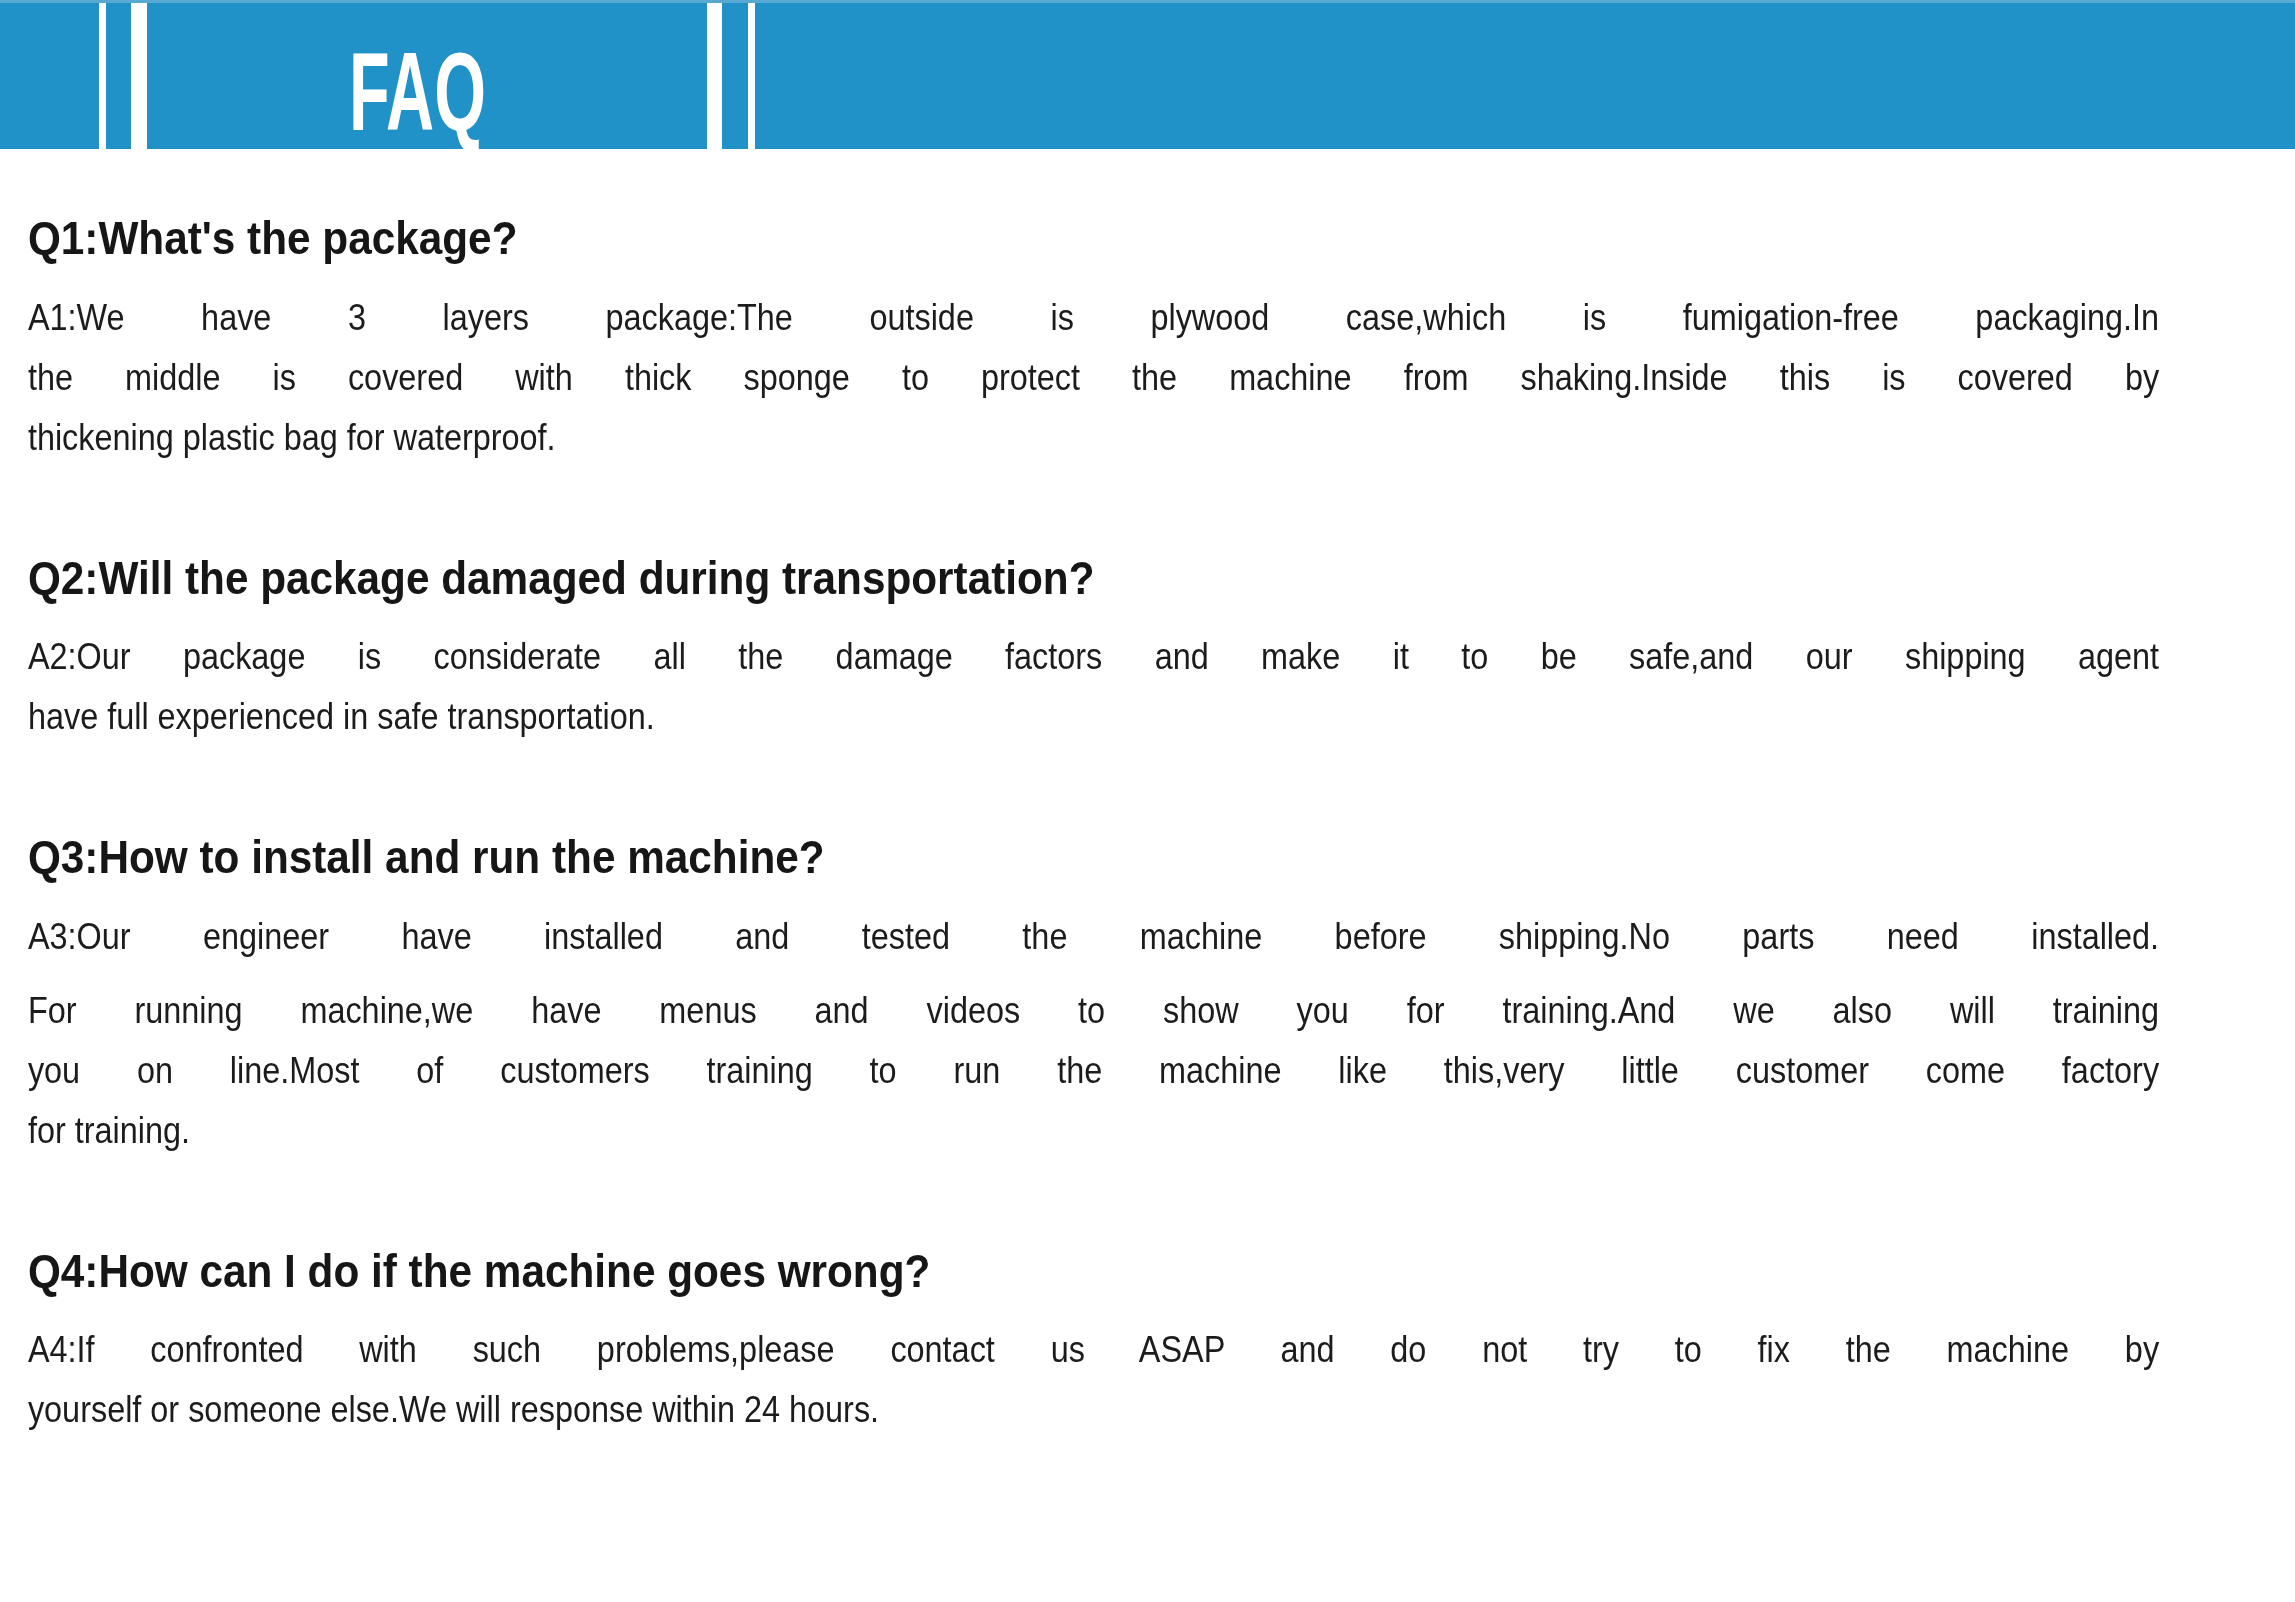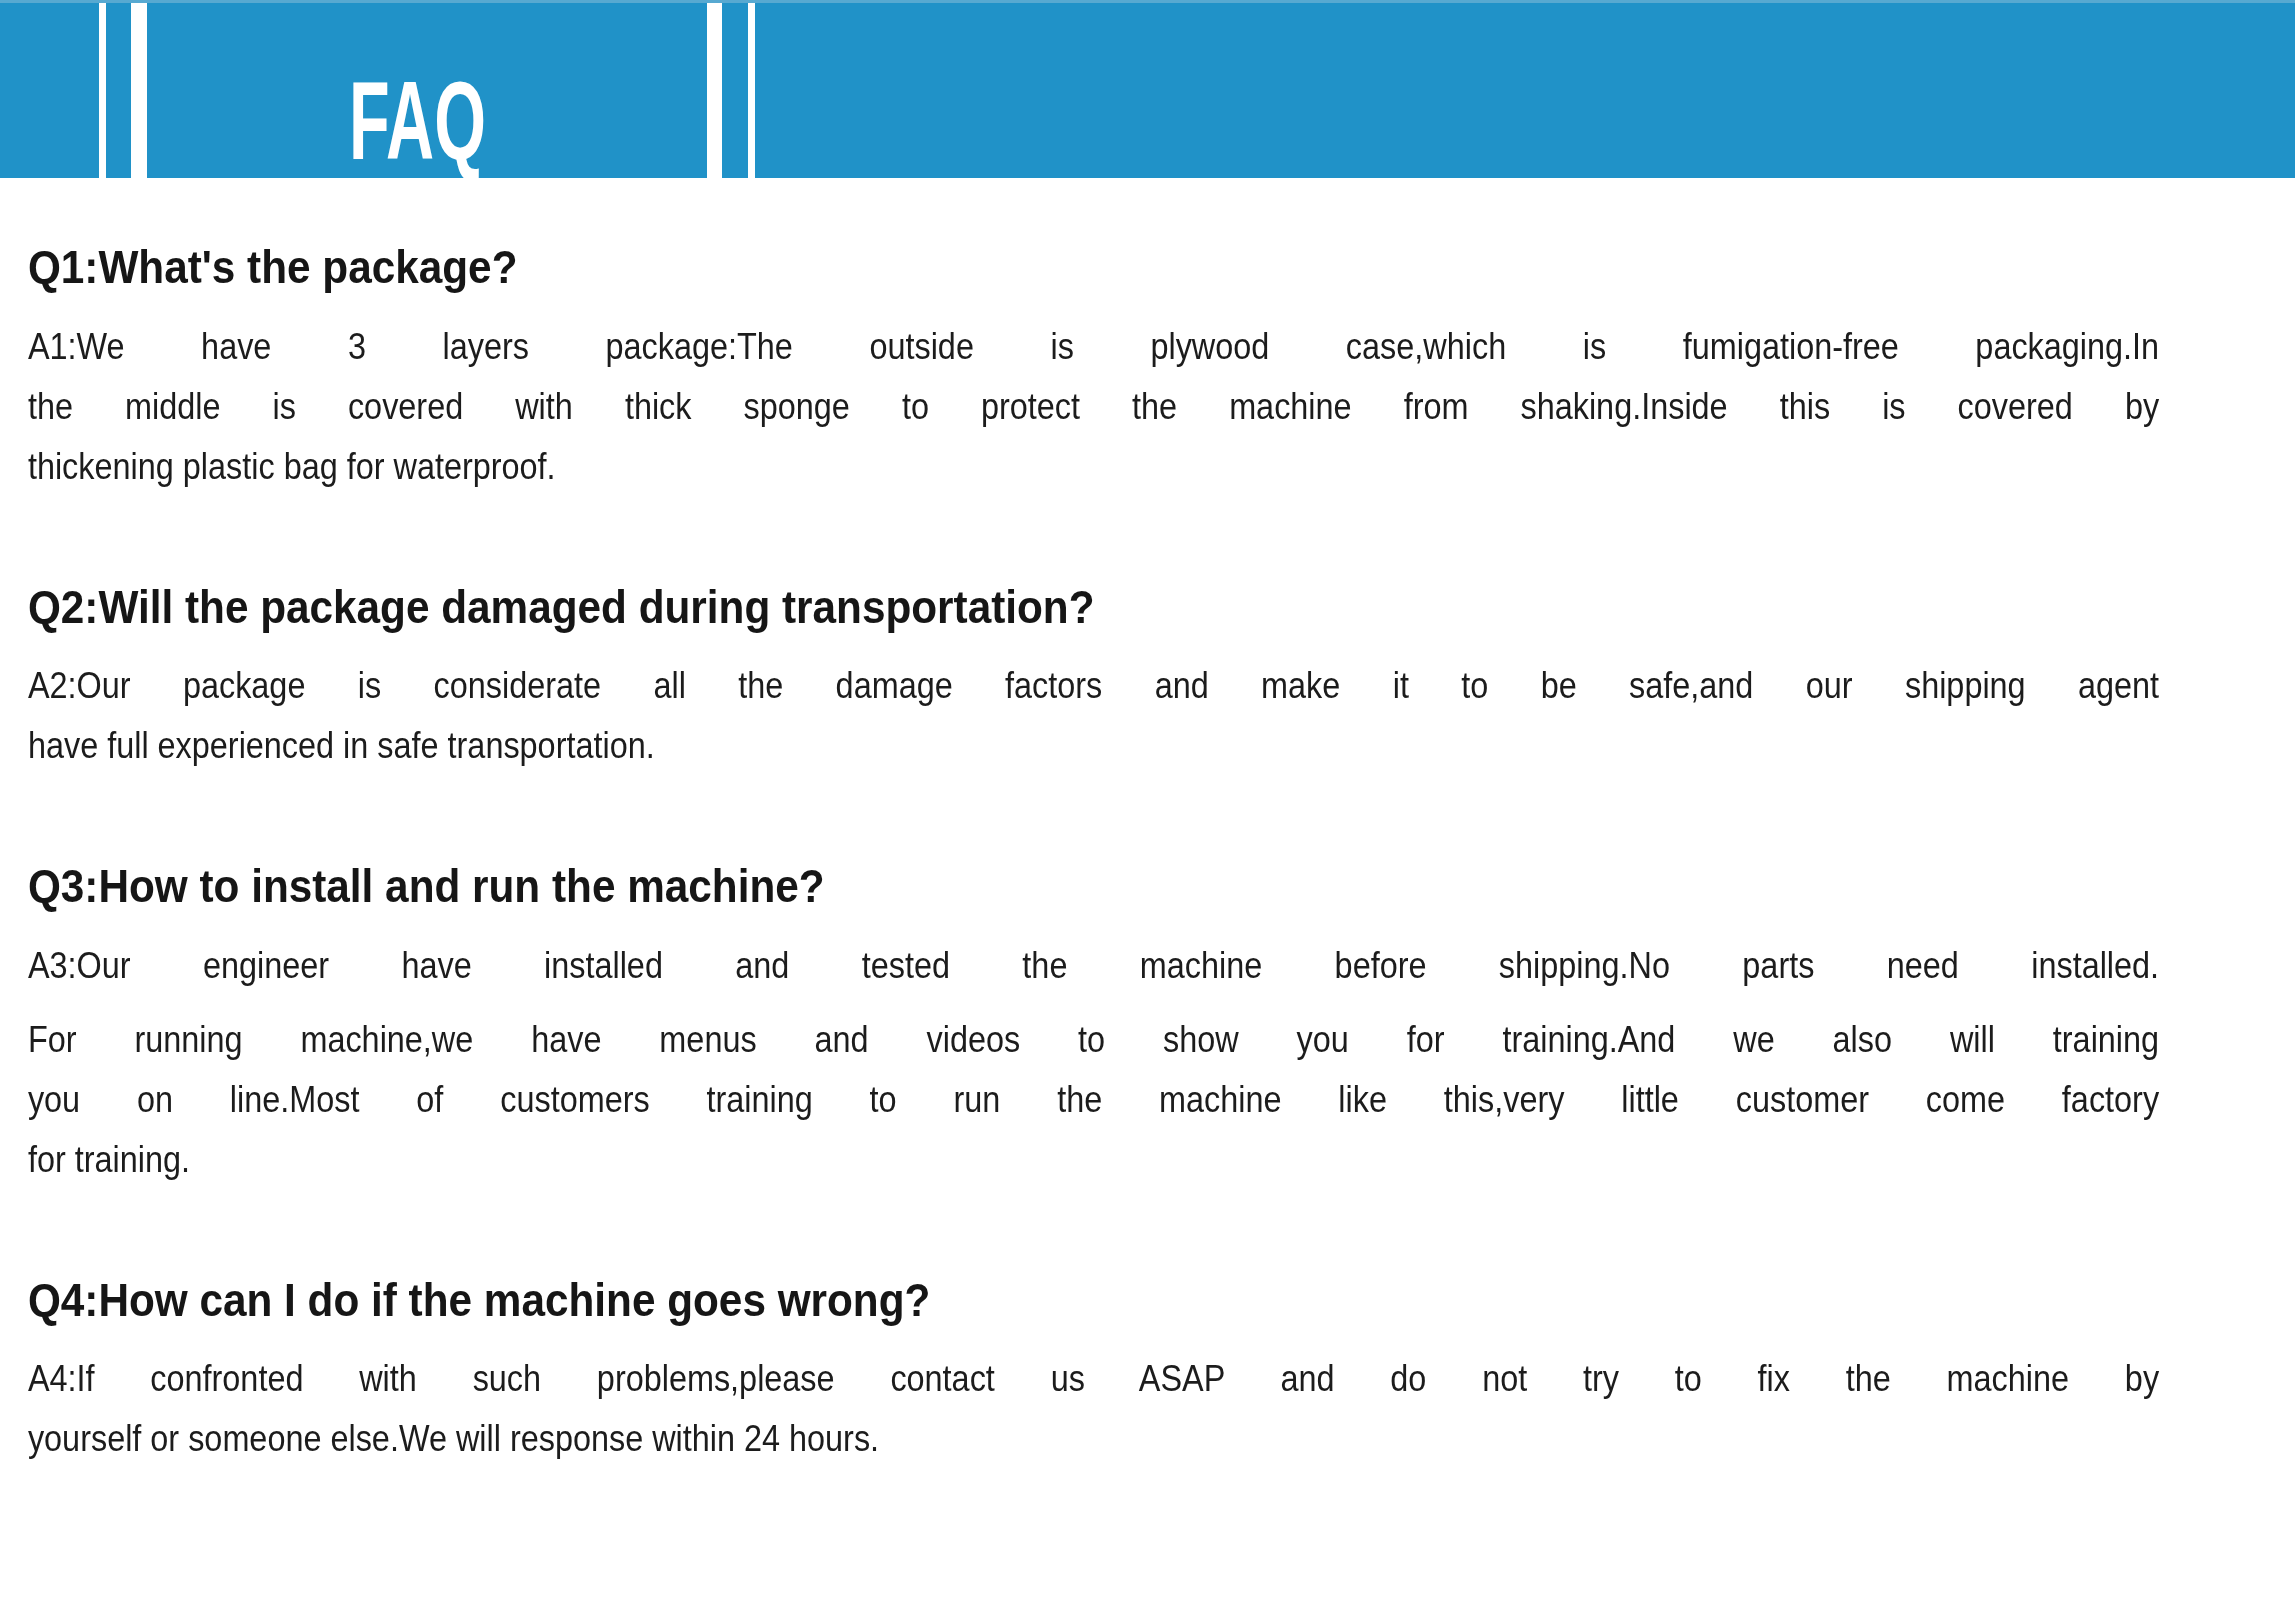--- a/index.html
+++ b/index.html
@@ -8,21 +8,21 @@
     width:2295px; height:1603px;
     position:relative;
     font-family:"Liberation Sans", sans-serif;
     color:var(--text, #1a1a1a);
     overflow:hidden;
   }
 
   
   .band {
     position:relative;
-    width:100%; height:178px;
+    width:100%; height:149px;
     background:var(--band, #2092c8);
   }
   .band-top-edge {
     position:absolute; top:0; left:0; right:0; height:3.2px;
     background:var(--band-light, #57a9d1);
   }
   .vline {
     position:absolute; top:3.2px; bottom:0;
     background:var(--line, #ffffff);
   }

